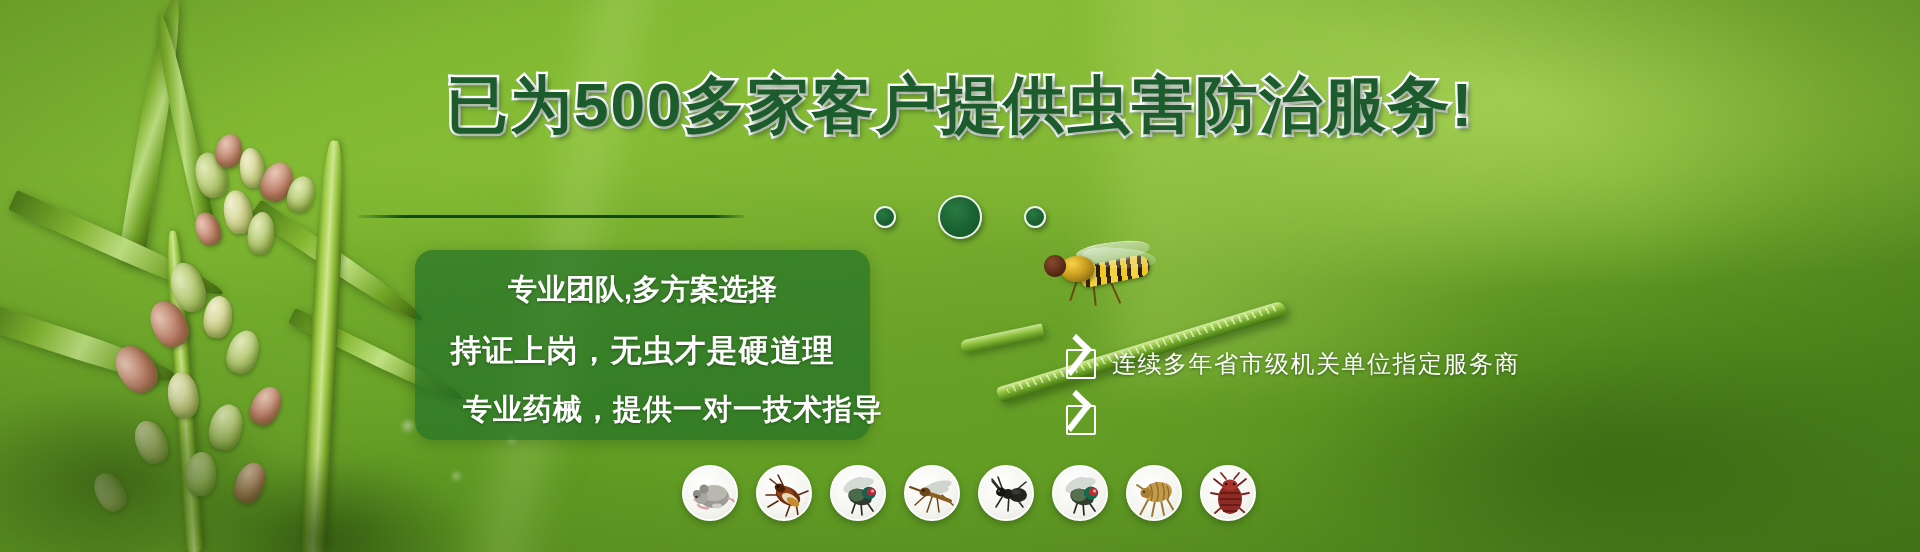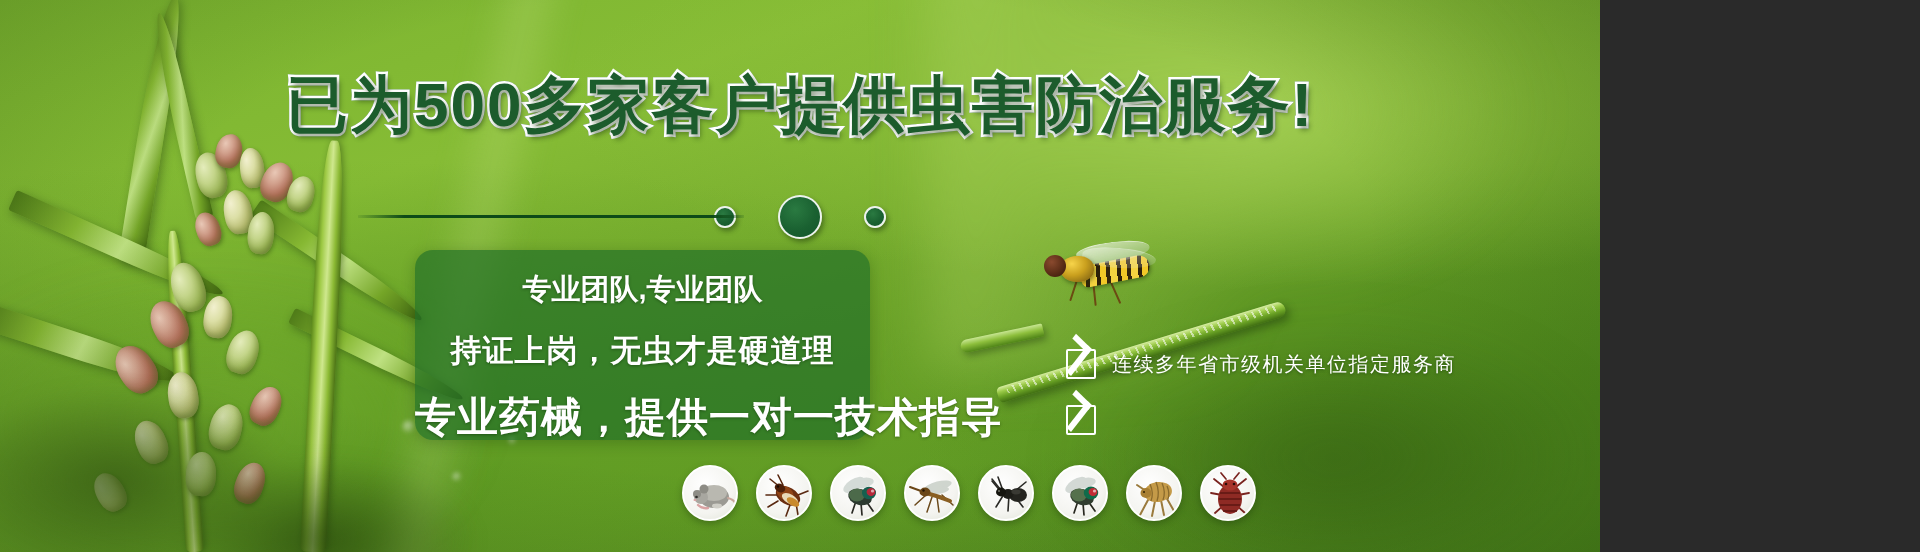--- a/index.html
+++ b/index.html
@@ -1,20 +1,20 @@
 <!DOCTYPE html>
 <html><head>
 <meta charset="utf-8">
 <style>
   * { margin:0; padding:0; box-sizing:border-box; }
   html,body { background:#2a2a2a; }
 
   .banner {
     position: relative;
-    width: 1600px;
+    width: 1920px;
     height: 552px;
     overflow: hidden;
     font-family: "Liberation Sans", "DejaVu Sans", sans-serif;
     background: #6aa82a;
   }
 
   
   .bg-base {
     position:absolute; inset:0;
     background:
@@ -139,21 +139,21 @@
   .claimbox .cl {
     position:absolute; left:0; right:0;
     text-align:center;
     color:#ffffff;
     font-weight:700;
     white-space:nowrap;
     text-shadow: 0 1px 3px rgba(10,40,5,.45);
   }
   .claimbox .cl1 { top:20px;  font-size:29px; letter-spacing:0px; }
   .claimbox .cl2 { top:80px;  font-size:31px; letter-spacing:1px; }
-  .claimbox .cl3 { top:140px; font-size:41px; letter-spacing:1px; }
+  .claimbox .cl3 { top:140px; font-size:29px; letter-spacing:1px;padding-left:48px; }
 
   
   .leafstem {
     position:absolute; left:985px; top:300px; width:300px; height:16px;
     transform: rotate(-17deg); transform-origin: 100% 50%;
     background: linear-gradient(180deg, #d8eea4 0%, #9ccb49 30%, #69a124 62%, #3f6d12 100%);
     border-radius: 8px 14px 14px 8px;
     box-shadow: 3px 5px 9px rgba(20,45,8,.42);
   }
   .leafstem::after {
@@ -211,21 +211,21 @@
   }
   .check-box::after {
     content:""; position:absolute; left:3px; top:3px;
     width:28px; height:16px;
     border-right:6px solid #ffffff;
     border-bottom:6px solid #ffffff;
     transform: rotate(-52deg) skewX(-6deg);
     transform-origin: 0 100%;
   }
   .check-text {
-    color:#ffffff; font-size:20px; font-weight:400; letter-spacing:1.5px;
+    color:#ffffff; font-size:24px; font-weight:400; letter-spacing:1.5px;
     white-space:nowrap;
     text-shadow: 0 1px 3px rgba(10,40,5,.5);
   }
 
   
   .pests {
     position:absolute; left:682px; top:465px;
     display:flex; align-items:center; gap:18px;
   }
   .pest {
@@ -304,21 +304,21 @@
 
   <div class="dots">
     <span class="dot sm"></span>
     <span class="dot lg"></span>
     <span class="dot sm"></span>
   </div>
 
   <div class="rule"></div>
 
   <div class="claimbox">
-    <div class="cl cl1">专业团队,专业团队</div>
+    <div class="cl cl1">专业团队,多方案选择</div>
     <div class="cl cl2">持证上岗，无虫才是硬道理</div>
     <div class="cl cl3">专业药械，提供一对一技术指导</div>
   </div>
 
   <div class="leaftip"></div>
   <div class="leafstem"></div>
   <div class="fly">
     <div class="fly-leg" style="left:34px;top:34px;transform:rotate(18deg);"></div>
     <div class="fly-leg" style="left:50px;top:34px;transform:rotate(-6deg);height:26px;"></div>
     <div class="fly-leg" style="left:66px;top:32px;transform:rotate(-24deg);height:28px;"></div>

